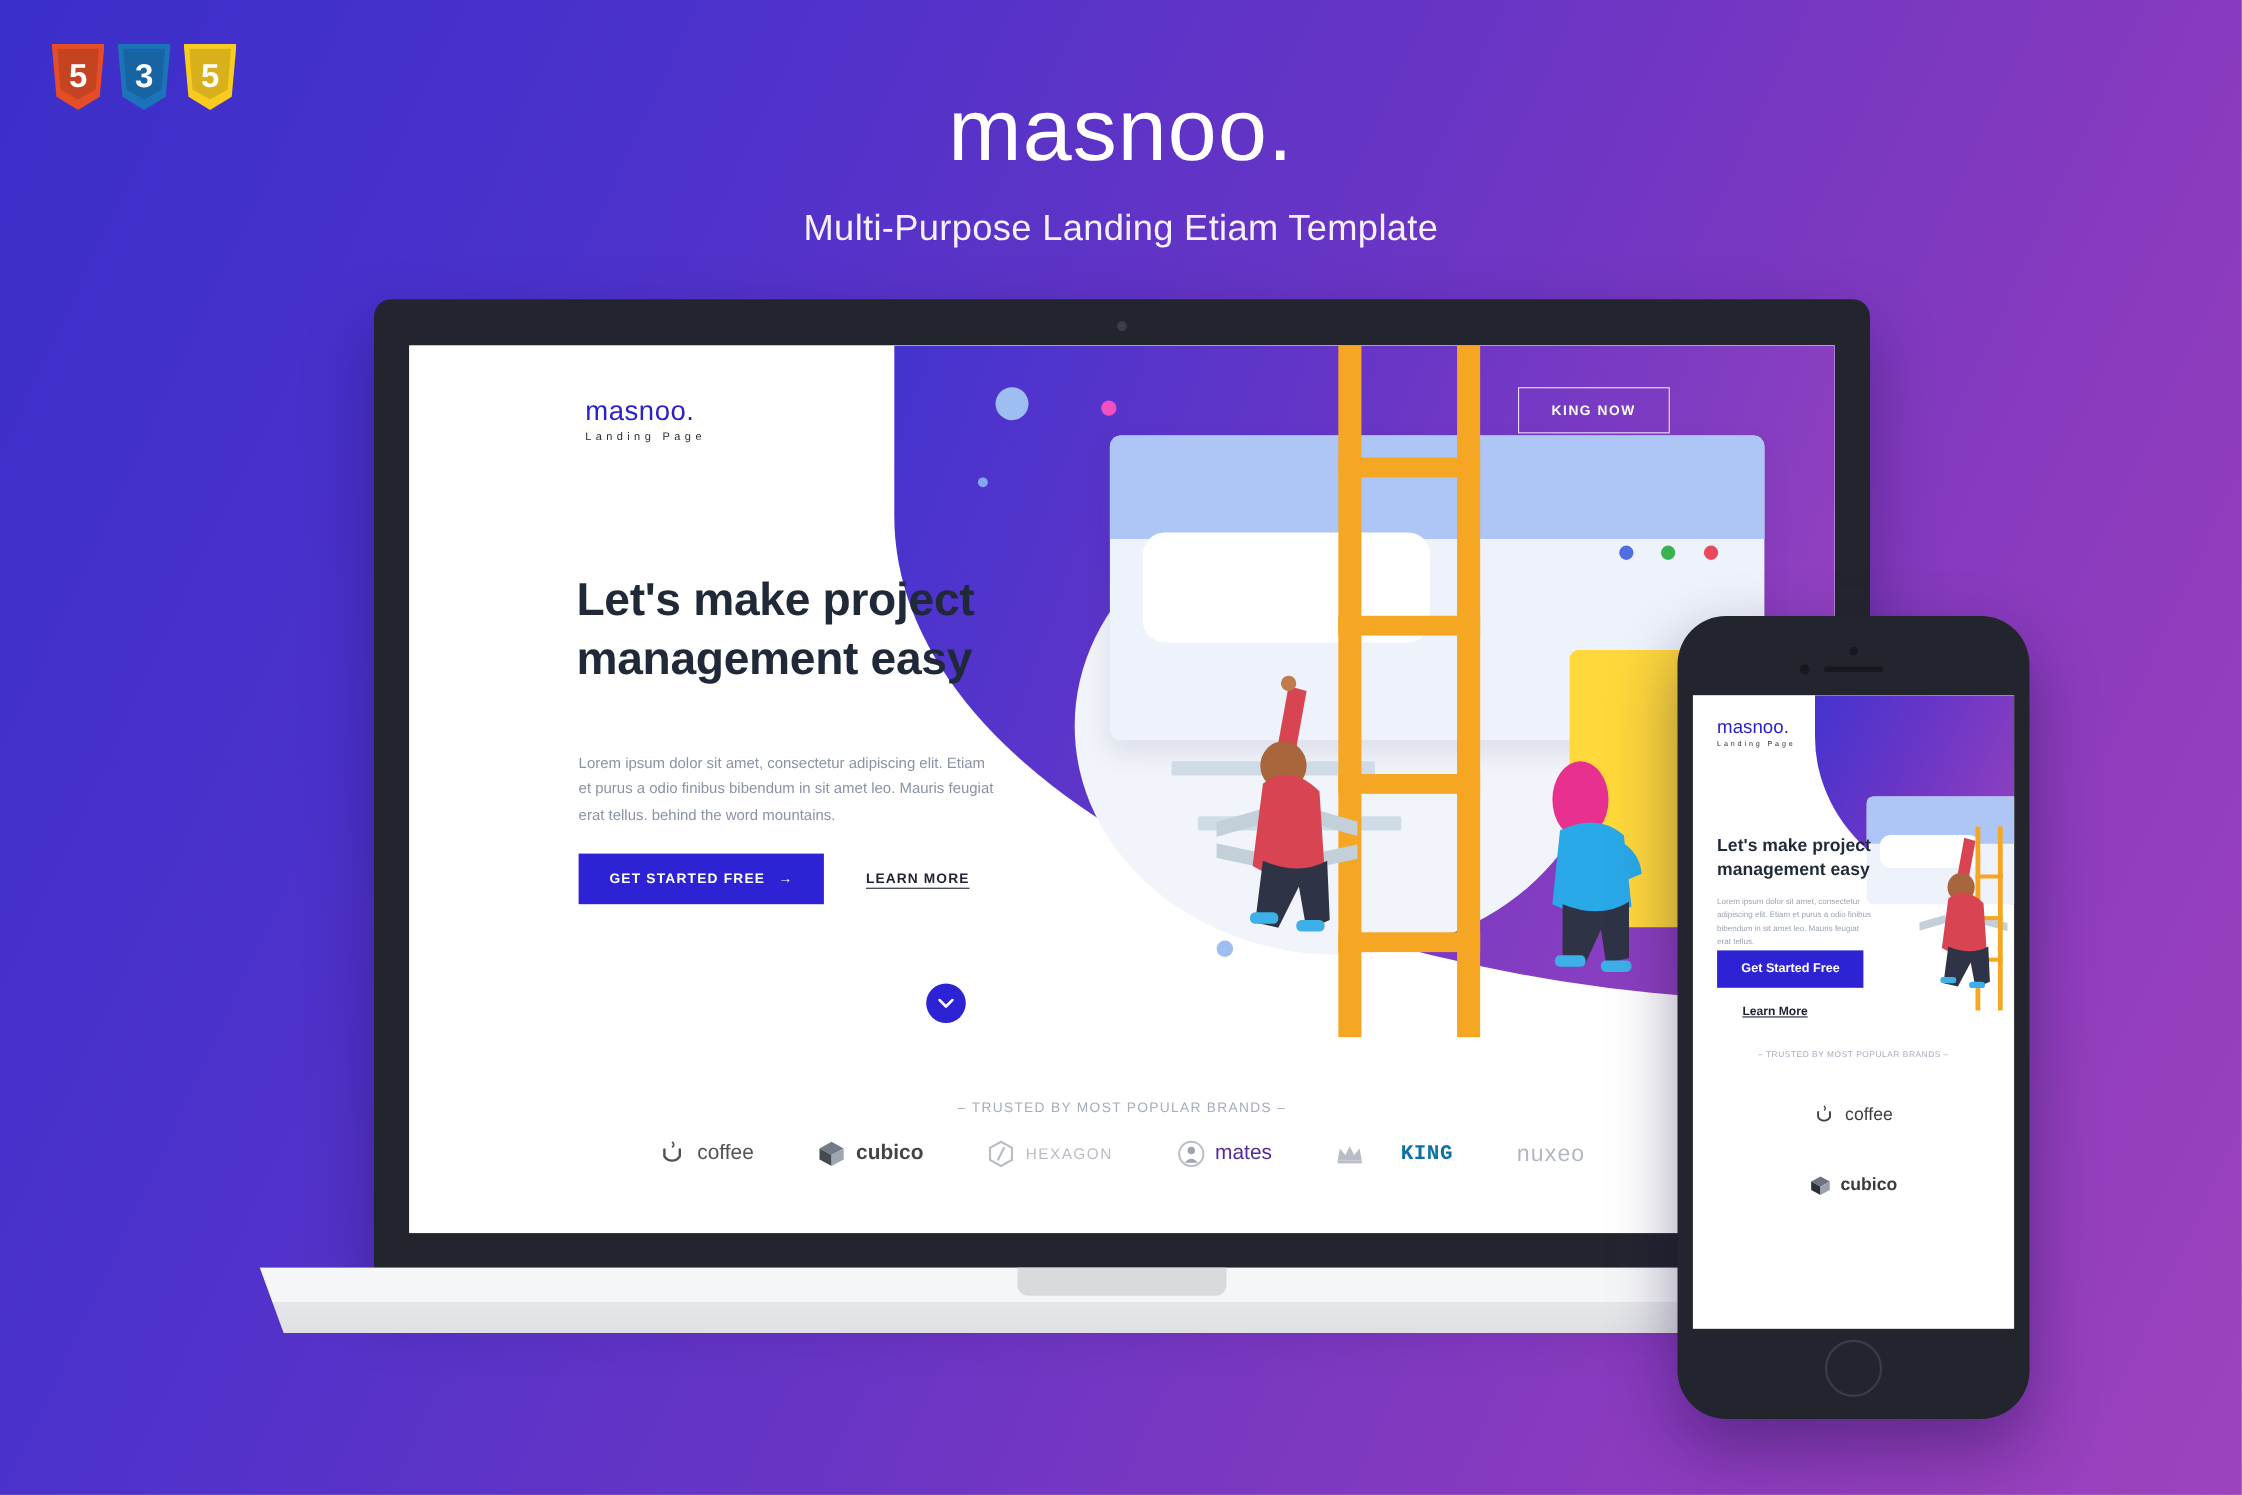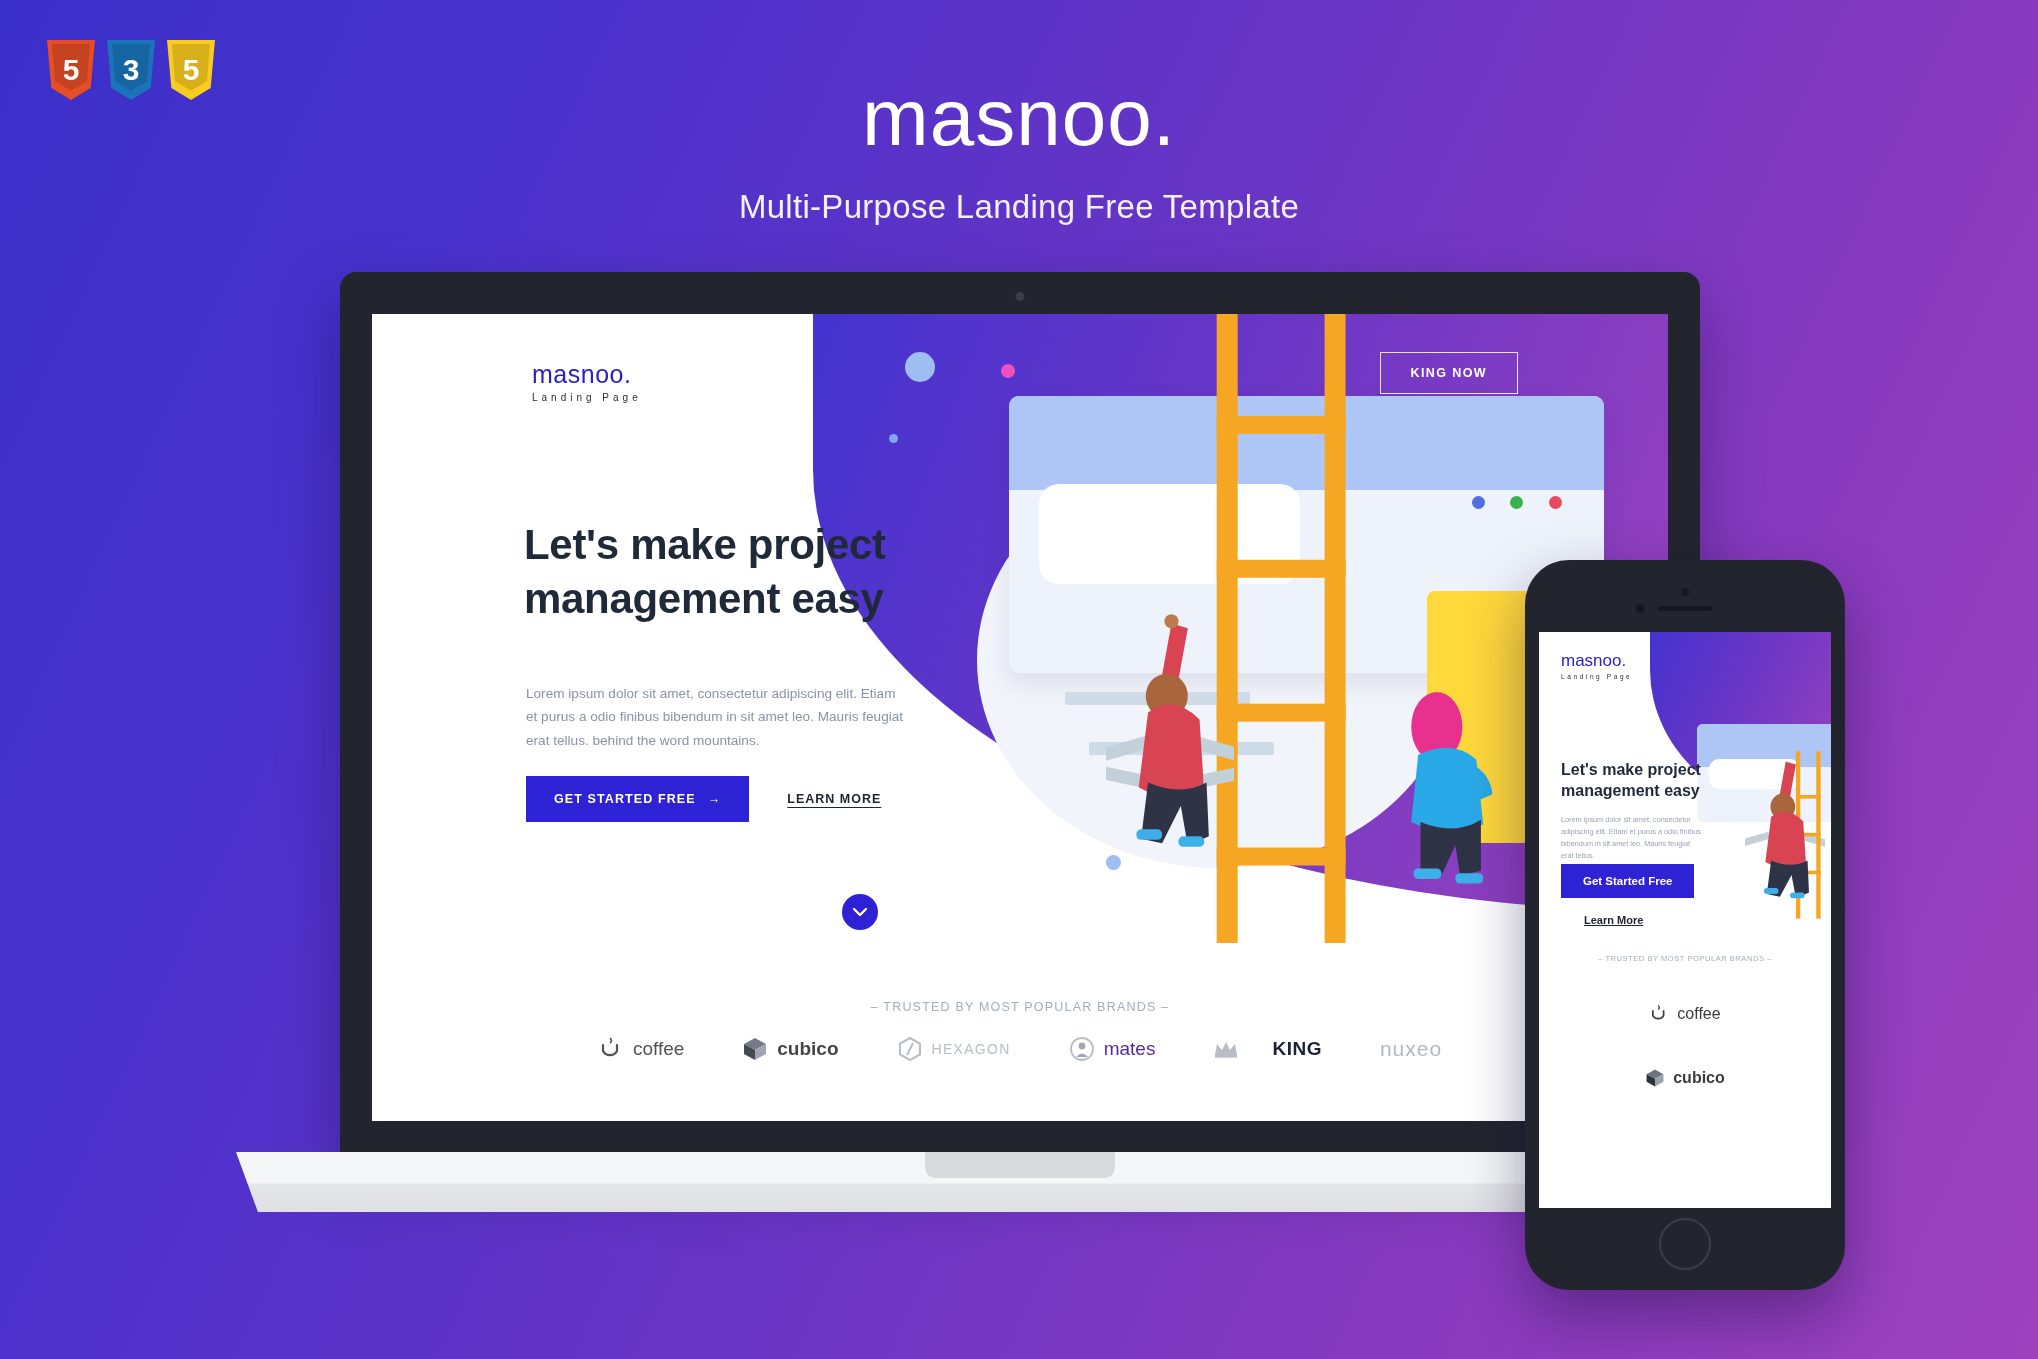--- a/index.html
+++ b/index.html
@@ -121,21 +121,21 @@
     position:absolute; left:0; width:100%; top:722px;
     display:flex; justify-content:center; align-items:center; gap:58px;
     padding:0 130px;
   }
   .brand { display:flex; align-items:center; gap:9px; color:#b9bfc9; opacity:.95; }
   .brand .bname { font-size:19px; }
   .brand-coffee .bname { color:#4a4a4a; font-weight:400; }
   .brand-cubico .bname { color:#3a3a3a; font-weight:bold; }
   .brand-hexagon .bname { color:#b5bac4; font-size:14px; letter-spacing:1.3px; }
   .brand-mates .bname { color:#4c1d95; }
-  .brand-king .bname { color:#0f172a; font-weight:bold; font-family:Liberation Sans, sans-serif; letter-spacing:.5px;margin-left:24px; }
+  .brand-king .bname { color:#0369a1; font-weight:bold; font-family:Liberation Mono, monospace; letter-spacing:.5px;margin-left:24px; }
   .brand-nuxeo .bname { color:#aeb4be; font-size:21px; letter-spacing:1px;text-align:center; }
 
   
   .illus { position:absolute; right:0; top:0; width:62%; height:78%; }
   .win-card {
     position:absolute; left:18%; top:13%; width:74%; height:44%;
     background:#eef2fb; border-radius:10px; box-shadow:0 10px 24px rgba(40,30,90,.10);
   }
   .win-head { position:absolute; left:0; top:0; width:100%; height:34%; background:#aec6f5; border-radius:10px 10px 0 0; }
   .win-pill { position:absolute; left:5%; top:32%; width:44%; height:36%; background:#fff; border-radius:20px; }
@@ -210,21 +210,21 @@
       </div>
   </div>
   <div class="badge b-js">
     <div class="shield">
         <span class="ch">5</span>
       </div>
   </div>
 </div>
 
 <div class="page-title">masnoo.</div>
-<div class="page-subtitle">Multi-Purpose Landing Free Template</div>
+<div class="page-subtitle">Multi-Purpose Landing Etiam Template</div>
 
 <div class="laptop">
   <div class="laptop-body">
     <div class="laptop-cam"></div>
     <div class="laptop-screen">
 
       <div class="site">
         <div class="site-hero-curve"></div>
 
         <div class="illus">

